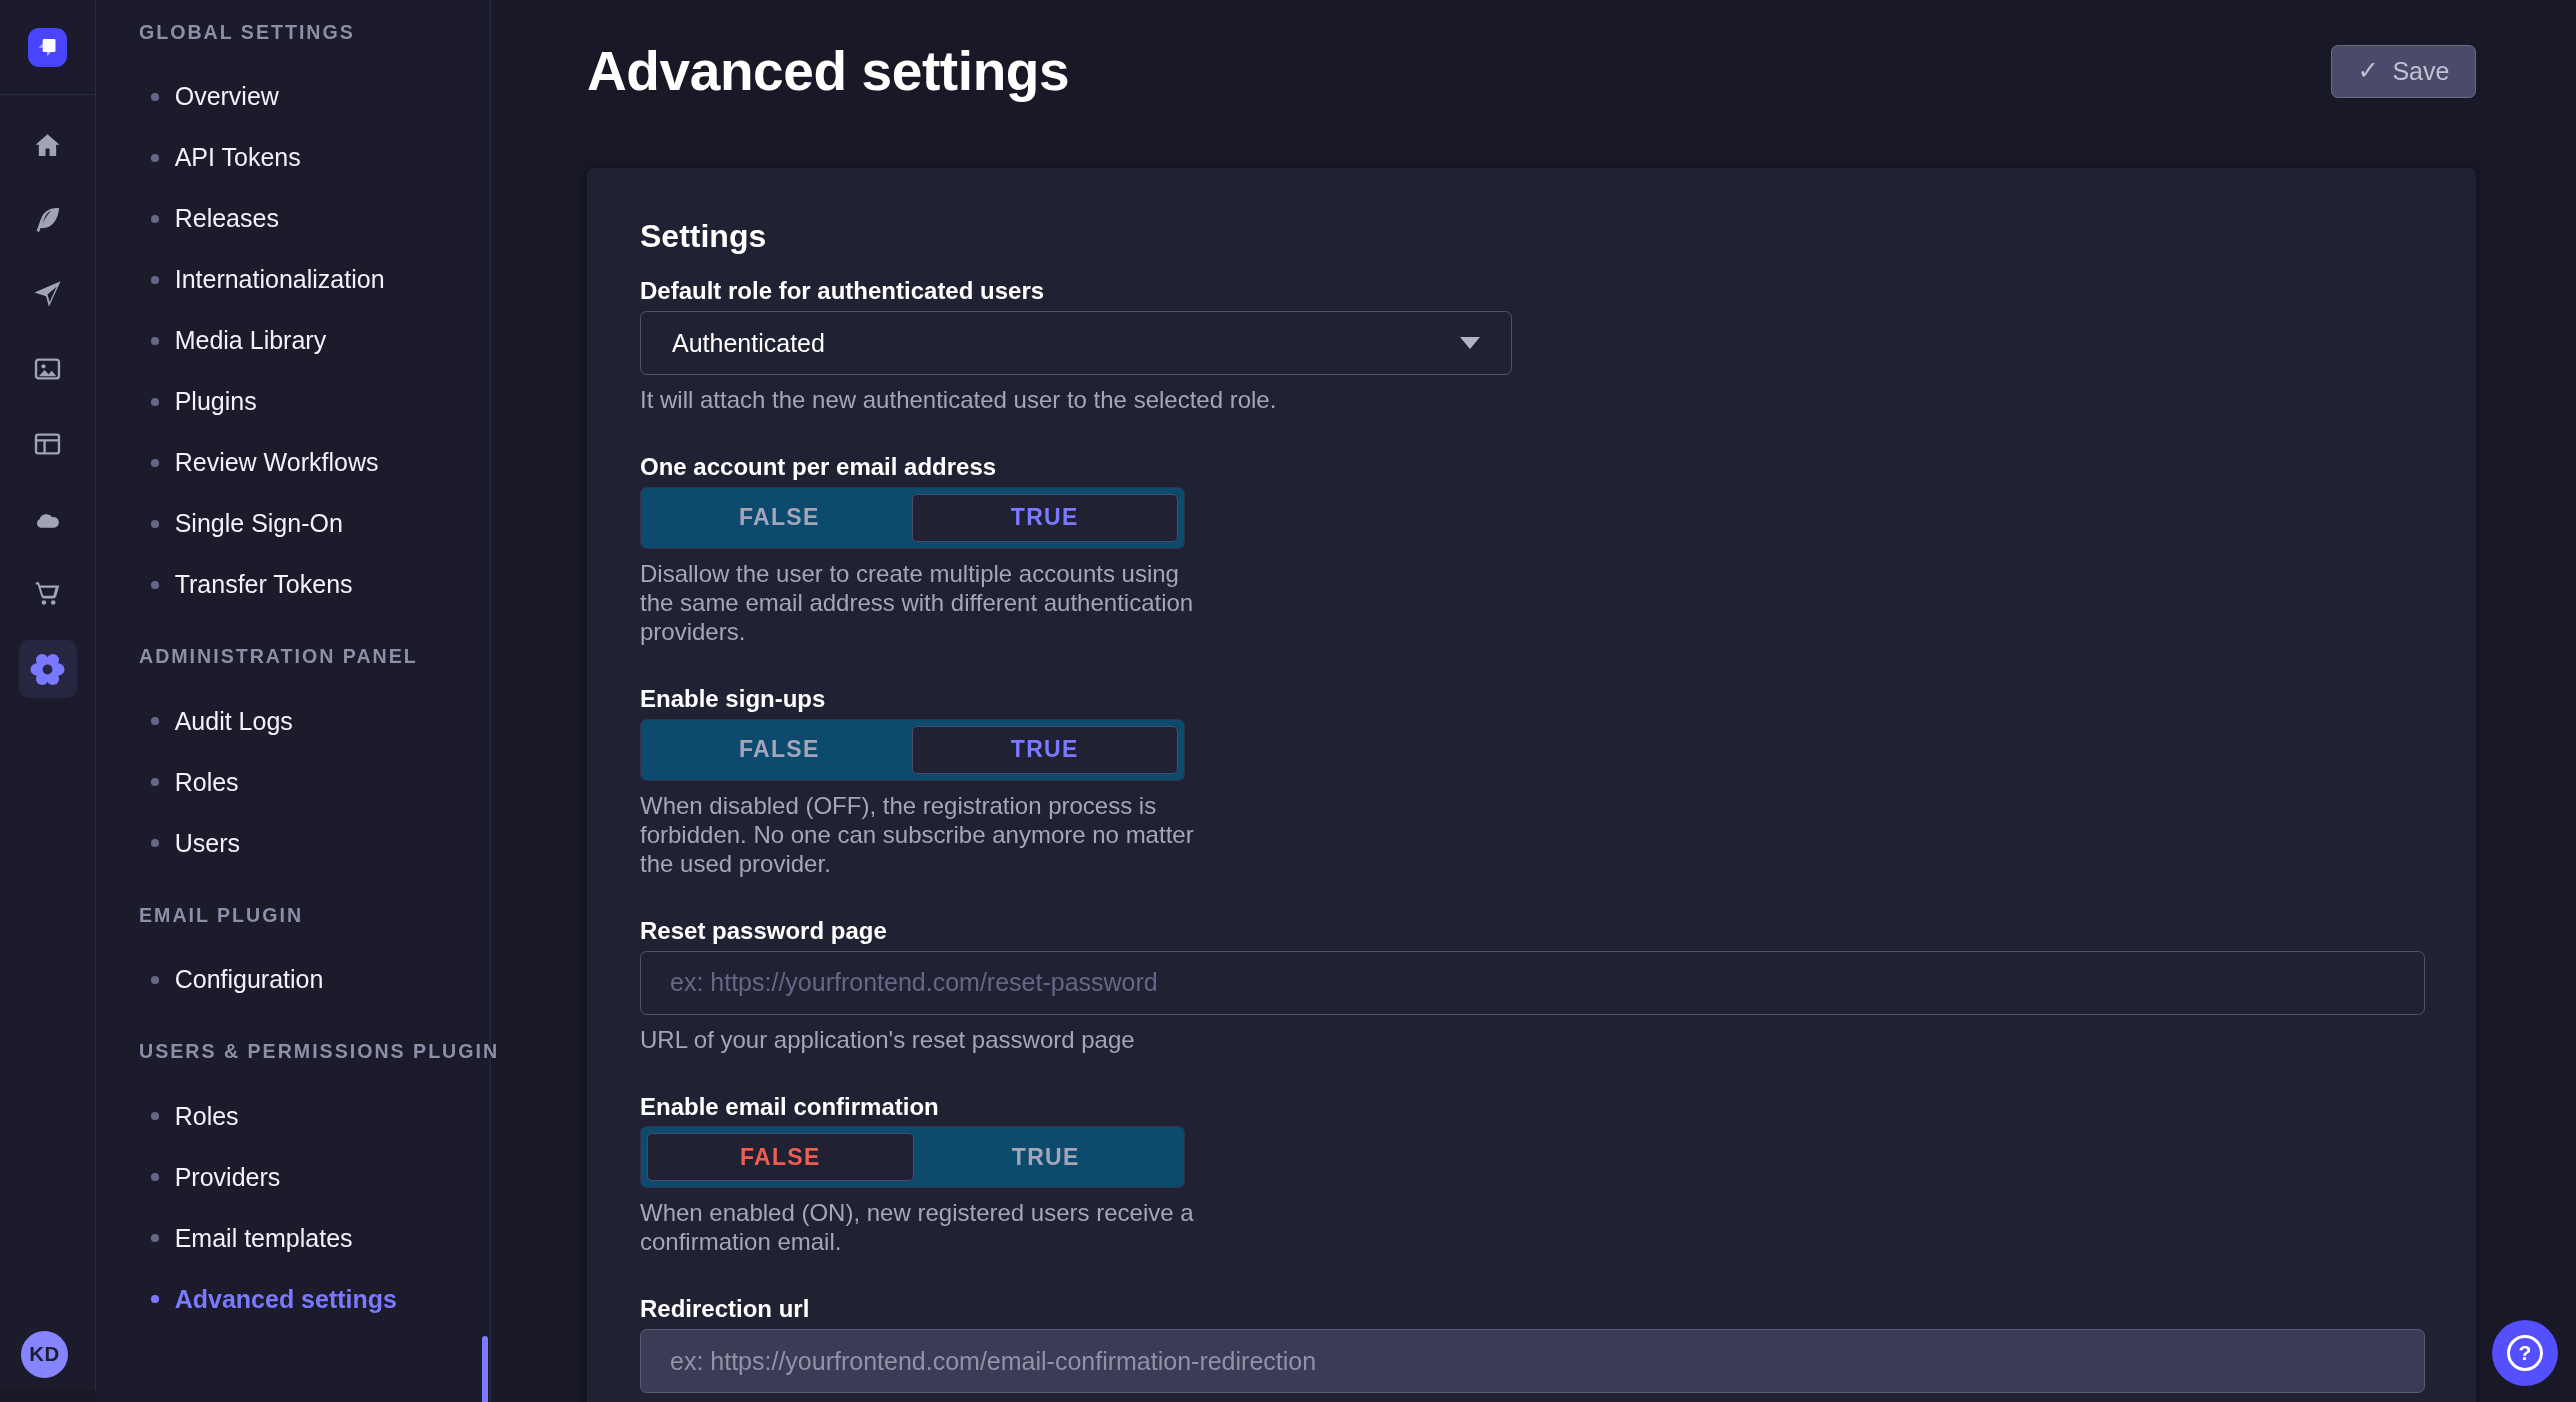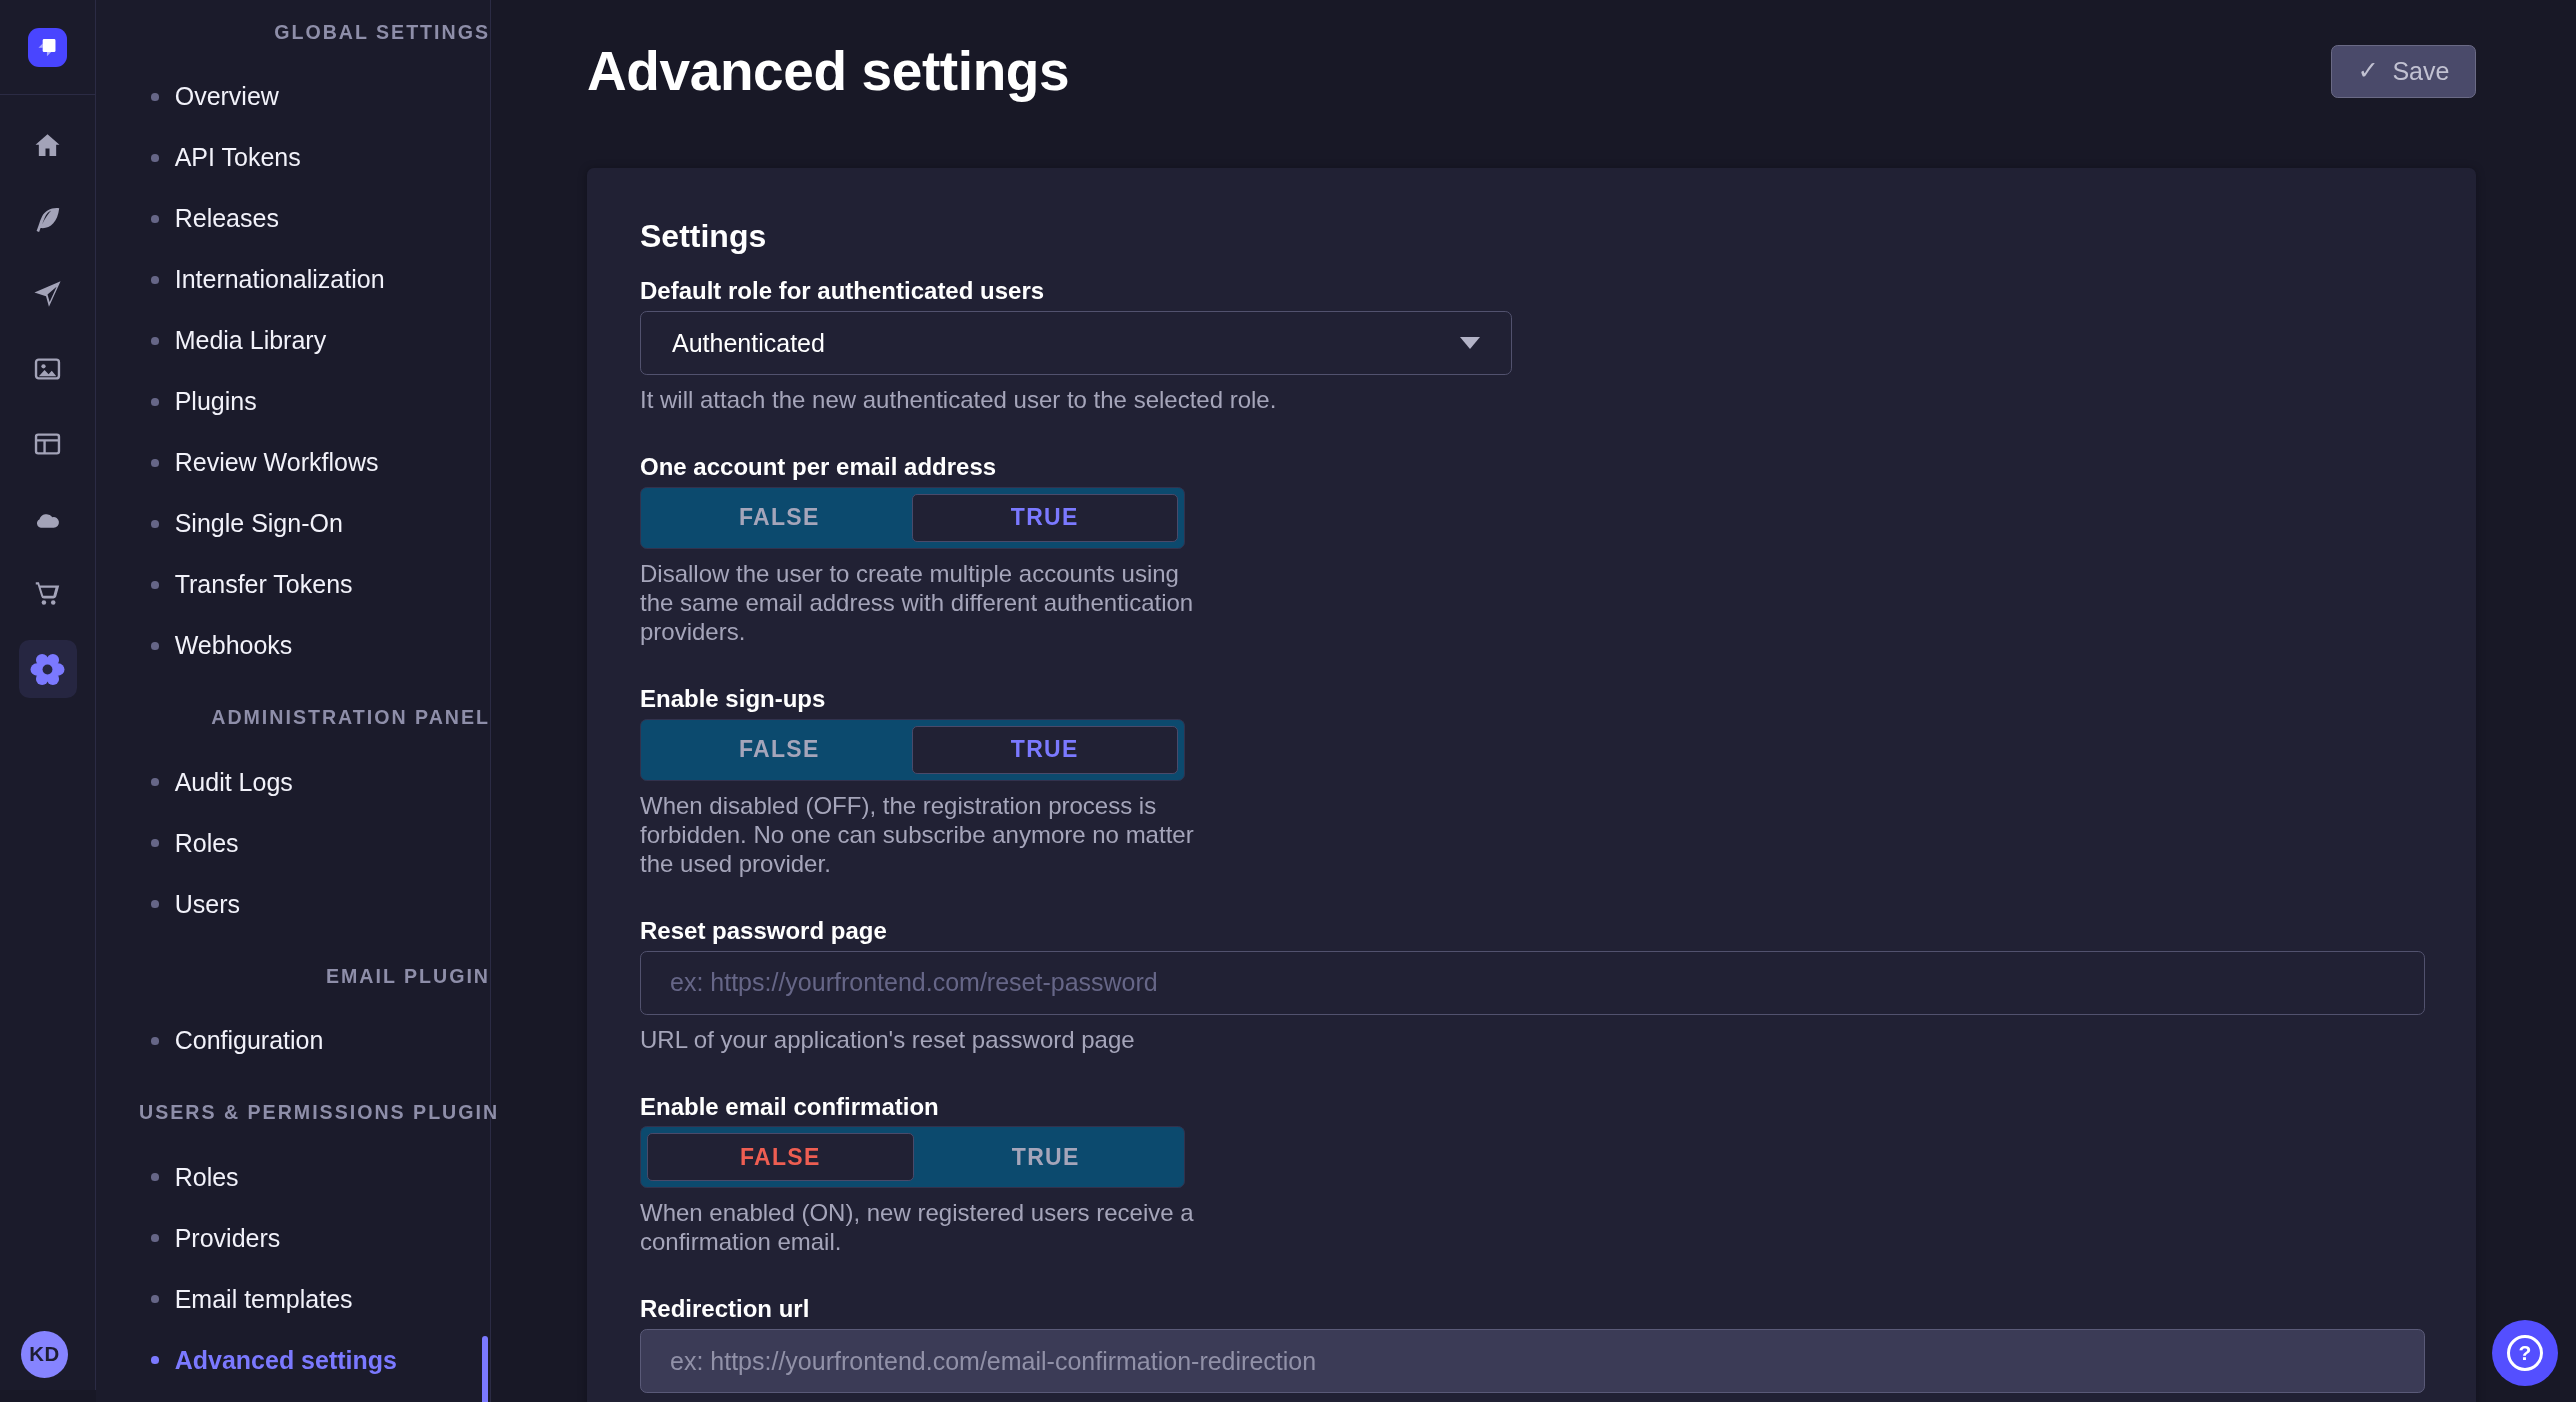--- a/index.html
+++ b/index.html
@@ -40,21 +40,21 @@
   
   .subnav {
     position:absolute; left:96px; top:0; bottom:0; width:395px;
     background:#1b1b2b;
     border-right:0.9px solid #2b2b44;
     padding-top:22px;
   }
   .subnav-section-title {
     height:20.4px; line-height:20.4px; padding-left:43px; margin-bottom:24px;
     font-size:19.6px; font-weight:700; letter-spacing:2px; color:#8e8ea9;
-    text-transform:uppercase; white-space:nowrap;text-align:right;
+    text-transform:uppercase; white-space:nowrap;
   }
   .subnav-section { margin-bottom:0; }
   .subnav-section + .subnav-section-title { margin-top:31px; }
   .subnav-item {
     height:61px; display:flex; align-items:center; padding-left:55px;
     font-size:25px; color:#f2f2fa; cursor:pointer; white-space:nowrap;
   }
   .subnav-item .bullet {
     width:7.7px; height:7.7px; border-radius:50%; background:#666687; margin-right:16px; flex:0 0 auto;
   }
@@ -244,24 +244,20 @@
         <span>Review Workflows</span>
       </div>
     <div class="subnav-item">
         <span class="bullet"></span>
         <span>Single Sign-On</span>
       </div>
     <div class="subnav-item">
         <span class="bullet"></span>
         <span>Transfer Tokens</span>
       </div>
-    <div class="subnav-item">
-        <span class="bullet"></span>
-        <span>Webhooks</span>
-      </div>
   </nav>
 
   <div class="subnav-section-title">Administration Panel</div>
   <nav class="subnav-section">
     <div class="subnav-item">
         <span class="bullet"></span>
         <span>Audit Logs</span>
       </div>
     <div class="subnav-item">
         <span class="bullet"></span>

